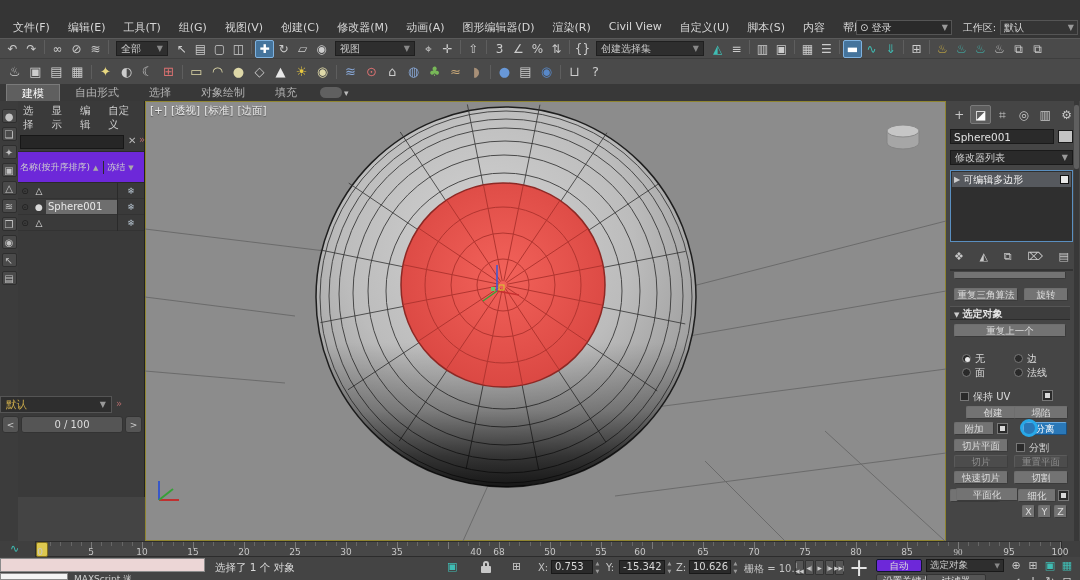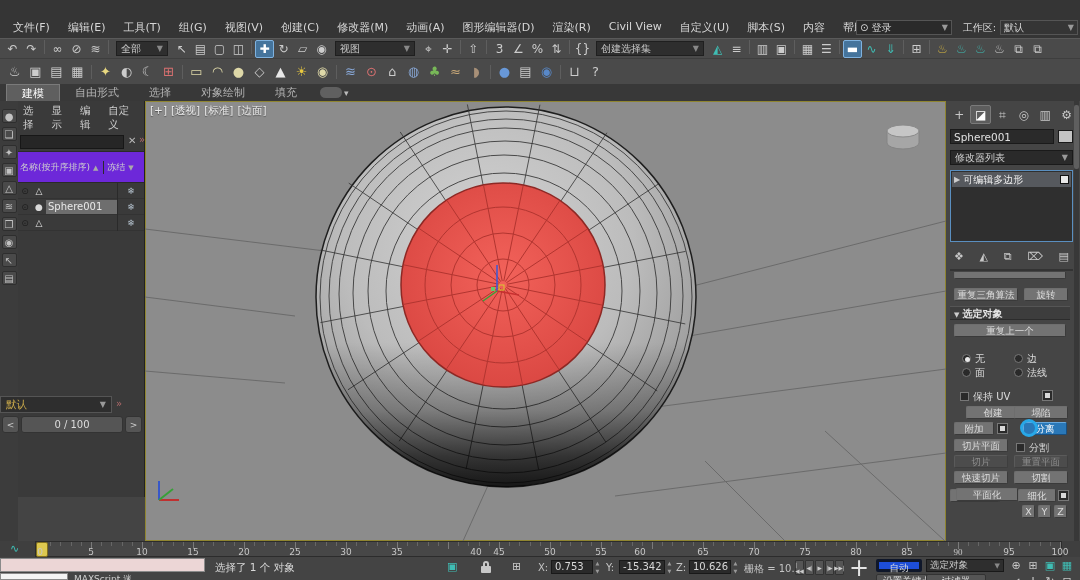--- a/index.html
+++ b/index.html
@@ -169,21 +169,21 @@
   .coord-box { position:absolute; top:3px; height:14px; background:#2a2a2a; border:1px solid #191919;
                color:#d8d8d8; font-size:10px; line-height:12px; padding:0 3px; }
   .coord-spin { position:absolute; top:3px; width:7px; height:14px; display:flex; flex-direction:column;
                 justify-content:space-between; color:#999; font-size:5px; line-height:6px; text-align:center; }
   .grid-text { position:absolute; left:724px; top:5px; font-size:10px; color:#c4c4c4; }
   .transport { position:absolute; left:795px; top:3px; display:flex; gap:1px; }
   .transport .tbtn { width:9px; height:15px; background:#555; border:1px solid #333; color:#ccc; font-size:5.5px;
                      display:flex; align-items:center; justify-content:center; border-radius:1px; }
   .setkeys { position:absolute; left:846px; top:0px; width:26px; height:23px; color:#e4e4e4; font-size:24px;
              line-height:22px; text-align:center; }
-  .autokey { position:absolute; left:876px; top:2px; width:46px; height:13px; background:#1d4ed8; border:3px solid #0f172a;
+  .autokey { position:absolute; left:876px; top:2px; width:46px; height:13px; background:#6d28d9; border:1px solid #0f172a;
              border-radius:2px; color:#ddd; font-size:9.5px; text-align:center; line-height:11px; }
   .setkeybtn { position:absolute; left:876px; top:17px; width:62px; height:13px; background:#555; border:1px solid #333;
                border-radius:2px; color:#ddd; font-size:9.5px; text-align:center; line-height:11px; }
   .selfilter { position:absolute; left:926px; top:2px; width:78px; height:13px; background:#2e2e2e;
                border:1px solid #191919; color:#ccc; font-size:9.5px; display:flex; align-items:center; padding:0 3px; }
   .selfilter .caret { margin-left:auto; color:#888; font-size:7px; }
   .keyfilters { position:absolute; left:926px; top:17px; width:60px; height:13px; background:#555; border:1px solid #333;
                 border-radius:2px; color:#ddd; font-size:9.5px; text-align:center; line-height:11px; }
   .navs { position:absolute; left:1008px; top:1px; width:72px; display:flex; flex-wrap:wrap; gap:1px; }
   .navs .nicon { width:16px; height:15px; display:flex; align-items:center; justify-content:center; color:#c8c8c8;
@@ -633,21 +633,21 @@
       <div class="tl-slider" style="left: 0px;"></div>
     <span class="tick-label" style="left: 4px;">0</span>
         <span class="tick-label" style="left: 55px;">5</span>
         <span class="tick-label" style="left: 106px;">10</span>
         <span class="tick-label" style="left: 157px;">15</span>
         <span class="tick-label" style="left: 208px;">20</span>
         <span class="tick-label" style="left: 259px;">25</span>
         <span class="tick-label" style="left: 310px;">30</span>
         <span class="tick-label" style="left: 361px;">35</span>
         <span class="tick-label" style="left: 412px; margin-left: 28px;">40</span>
-        <span class="tick-label" style="left: 463px;">45</span>
+        <span class="tick-label" style="left: 463px;">68</span>
         <span class="tick-label" style="left: 514px;">50</span>
         <span class="tick-label" style="left: 565px;">55</span>
         <span class="tick-label" style="left: 604px; text-align: right;">60</span>
         <span class="tick-label" style="left: 667px;">65</span>
         <span class="tick-label" style="left: 718px;">70</span>
         <span class="tick-label" style="left: 769px;">75</span>
         <span class="tick-label" style="left: 820px;">80</span>
         <span class="tick-label" style="left: 871px;">85</span>
         <span class="tick-label" style="left: 922px; font-family: Liberation Serif, serif;">90</span>
         <span class="tick-label" style="left: 973px;">95</span>

